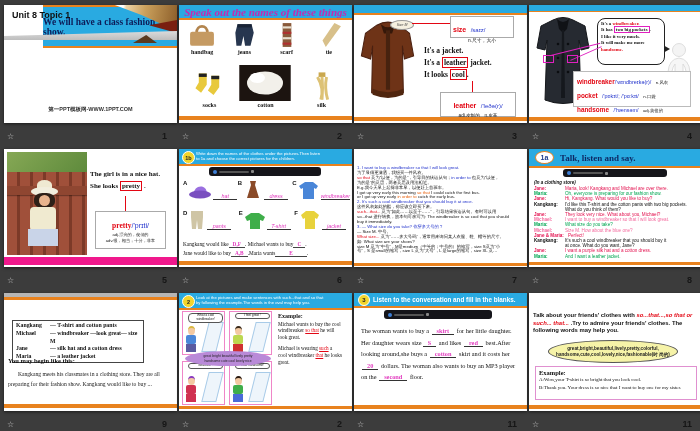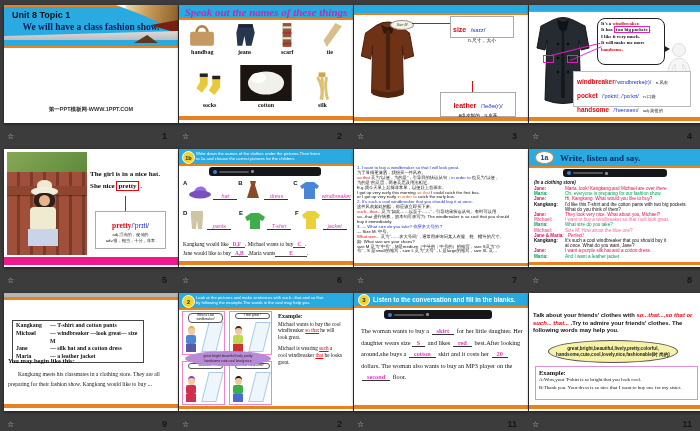--- a/index.html
+++ b/index.html
@@ -1,20 +1,20 @@
 <!DOCTYPE html>
 <html><head>
 <meta charset="utf-8">
 <style>
   html,body{margin:0;padding:0;background:#3c3c3c;}
   body{width:700px;height:431px;overflow:hidden;font-family:"Liberation Sans",sans-serif;}
   .board{position:relative;width:700px;height:431px;box-sizing:border-box;padding:5px 0 0 4px;
          display:grid;grid-template-columns:repeat(4,166px);grid-template-rows:repeat(3,144px);column-gap:9px;}
   .cell{width:166px;}
-  .slide{position:relative;width:174px;height:118px;background:#fff;overflow:hidden;box-shadow:0 1px 3px rgba(0,0,0,.55);}
+  .slide{position:relative;width:134px;height:118px;background:#fff;overflow:hidden;box-shadow:0 1px 3px rgba(0,0,0,.55);padding-left:39px;}
   .cfoot{height:26px;display:flex;align-items:center;justify-content:space-between;padding:0 3px;}
   .star{color:#c3c3c3;font-size:8px;}
   .pnum{color:#161616;font-size:9px;font-weight:bold;}
   .abs{position:absolute;}
   .serif{font-family:"Liberation Serif",serif;}
   .obar{position:absolute;left:0;right:0;height:4px;background:#e8821e;}
   .band{position:absolute;left:0;right:0;background:#29aae1;}
   .rbox{border:1px solid #e30613;padding:0 1px;}
   .red{color:#e30613;}
   .audio{position:absolute;height:9px;background:#15151a;border-radius:3px;display:flex;align-items:center;gap:2px;padding:0 4px;}
@@ -248,20 +248,25 @@
         <path d="M24 7 q7 6 14 0 l-3 9 h-8 Z" fill="#35180a"></path>
         <rect x="29" y="13" width="4" height="58" fill="#47220f"></rect>
         <path d="M16 70 q15 7 30 0 l0 6 q-15 6 -30 0 Z" fill="#50260f"></path>
       </svg>
       <div class="abs s3-tag">Size M</div>
       <div class="abs s3-line"></div>
       <div class="abs s3-sizebox">
         <span class="s3-sw">size</span>
         <span class="s3-sp">/saɪz/</span>
         <span class="s3-sd">n.尺寸，大小</span>
+      </div>
+      <div class="abs s3-text">
+        <div>It's a jacket.</div>
+        <div><span>It's a </span><span class="rbox">leather</span><span> jacket.</span></div>
+        <div><span>It  looks </span><span class="rbox">cool</span><span>.</span></div>
       </div>
       <div class="abs s3-conn"></div>
       <div class="abs s3-leabox">
         <span class="s3-lw">leather</span>
         <span class="s3-lp">/'leðə(r)/</span>
         <span class="s3-ld">adj.皮制的　n.皮革</span>
       </div>
       <div class="obar" style="bottom:2px"></div>
     </div>
     <div class="cfoot">
@@ -320,21 +325,21 @@
         <div class="s5-rail"></div>
         <div class="s5-hatTop"></div>
         <div class="s5-hat"></div>
         <div class="s5-hair"></div>
         <div class="s5-face"></div>
         <div class="s5-body"></div>
         <div class="s5-skirt"></div>
       </div>
       <div class="abs s5-text">
         <div>The girl is in a nice hat.</div>
-        <div><span>She nice </span><span class="rbox">pretty</span><span> .</span></div>
+        <div><span>She looks </span><span class="rbox">pretty</span><span> .</span></div>
       </div>
       <div class="abs s5-conn"></div>
       <div class="abs s5-box">
         <span class="s5-w">pretty</span><span class="s5-p">/'prɪti/</span>
         <span class="s5-d">adj.漂亮的，俊俏的</span>
         <span class="s5-d">adv.很，相当；十分，非常</span>
       </div>
       <div class="s5-pink"></div>
     </div>
     <div class="cfoot">
@@ -443,21 +448,21 @@
     <div class="cfoot">
       <span class="star">☆</span>
       <span class="pnum">7</span>
     </div>
   </div>
 
   <div class="cell">
     <div class="slide">
       <div class="s8-band">
         <span class="s8-badge">1a</span>
-        <span class="s8-title">Write, listen and say.</span>
+        <span class="s8-title">Talk, listen and say.</span>
       </div>
       <div class="audio" style="left:34px;top:20px;width:96px;height:8px">
           <span class="pl"></span>
           <span class="tr"></span>
           <span class="sp"></span>
         </div>
       <div class="s8-stage">(In a clothing  store)</div>
       <div class="s8-dlg">
         <div class="row dr">
             <span class="s8-sp">Jane:</span>

